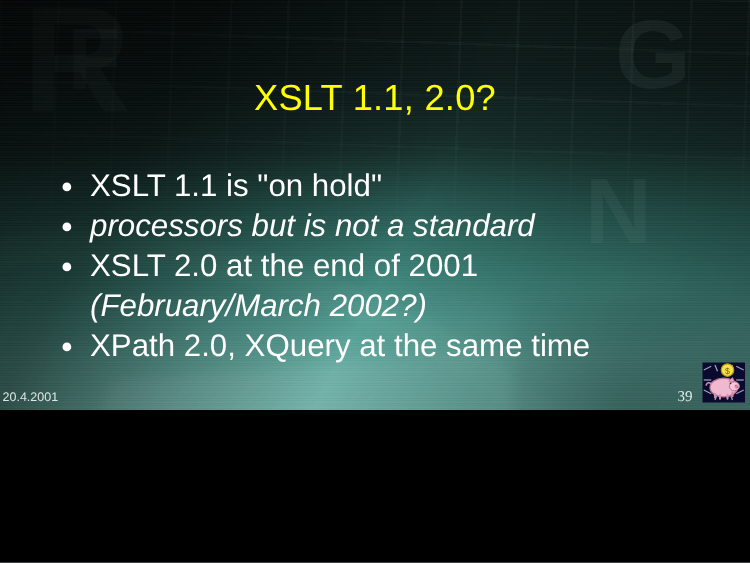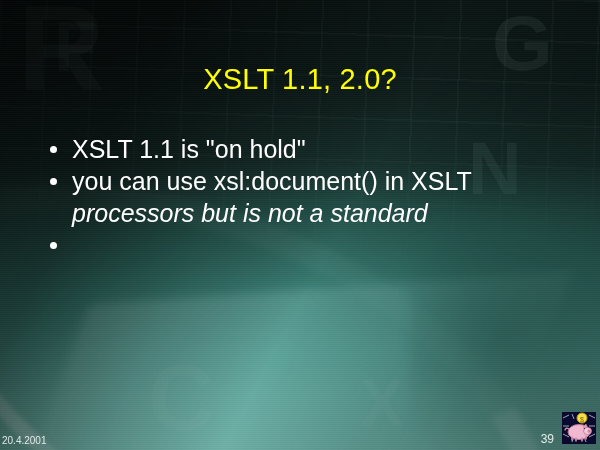--- a/index.html
+++ b/index.html
@@ -3,21 +3,21 @@
 <meta charset="utf-8">
 <style>
   html, body {
     margin: 0;
     padding: 0;
     background: #000;
   }
   #slide {
     position: relative;
     width: 600px;
-    height: 450px;
+    height: 328px;
     overflow: hidden;
     font-family: "Liberation Sans", sans-serif;
     background: #0c1a18;
   }
 
   
   .bg-layer { position: absolute; inset: 0; }
 
   .bg-base {
     background:
@@ -193,20 +193,21 @@
     opacity: .92;
   }
   #page-number {
     position: absolute;
     right: 46px;
     bottom: 4px;
     color: #eef7f5;
     font-size: 12px;
     line-height: 14px;
     opacity: .92;
+    font-family: Liberation Serif, serif;
   }
 
   
   #logo {
     position: absolute;
     right: 2px;
     bottom: 4px;
     width: 38px;
     height: 40px;
   }
@@ -238,23 +239,25 @@
 
   <div class="bg-layer bg-diag"></div>
   <div class="bg-layer grain"></div>
 
   <div class="content">
 
     <div id="title">XSLT 1.1, 2.0?</div>
 
     <div id="bullets">
         <div class="bullet-row"><span class="dot"></span><span>XSLT 1.1 is "on hold"</span></div>
-        <div class="bullet-row"><span class="dot"></span><span>you can use xsl:document() in XSLT</span></div>
+        <div class="bullet-row"><span class="dot"></span></div>
         <div class="bullet-row cont"><span>processors but is not a standard</span></div>
-        <div class="bullet-row"><span class="dot"></span></div>
+        <div class="bullet-row"><span class="dot"></span><span>XSLT 2.0 at the end of 2001</span></div>
+        <div class="bullet-row cont"><span>(February/March 2002?)</span></div>
+        <div class="bullet-row"><span class="dot"></span><span>XPath 2.0, XQuery at the same time</span></div>
       </div>
 
     <div id="footer-date">20.4.2001</div>
 
     <div id="page-number">39</div>
 
     <div id="logo">
       <svg viewBox="0 0 38 40" width="38" height="40" aria-hidden="true">
         <rect x="2" y="6" width="34" height="32" fill="#0a0a2e"></rect>
         <g stroke="#c9d6ea" stroke-width="1" opacity=".75">

